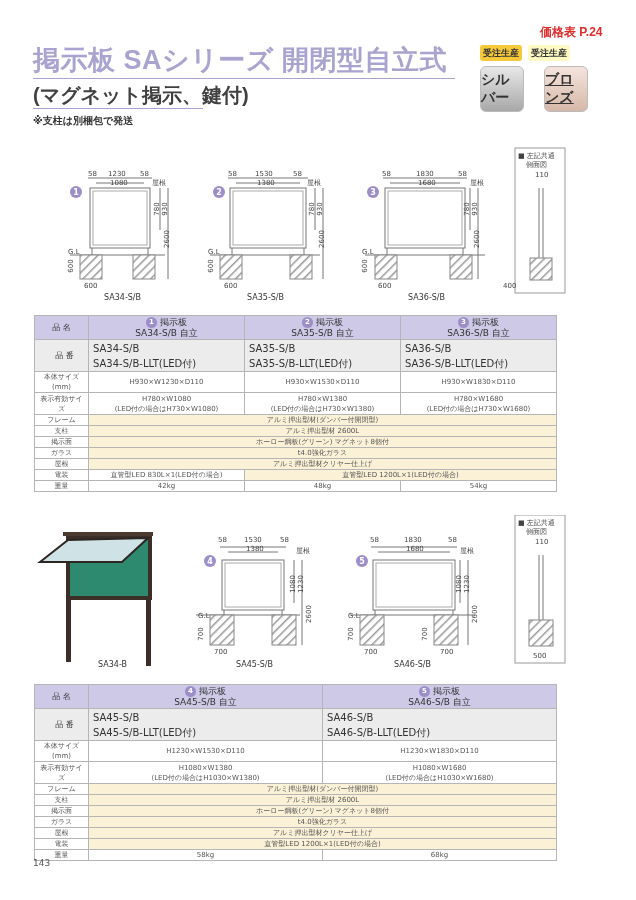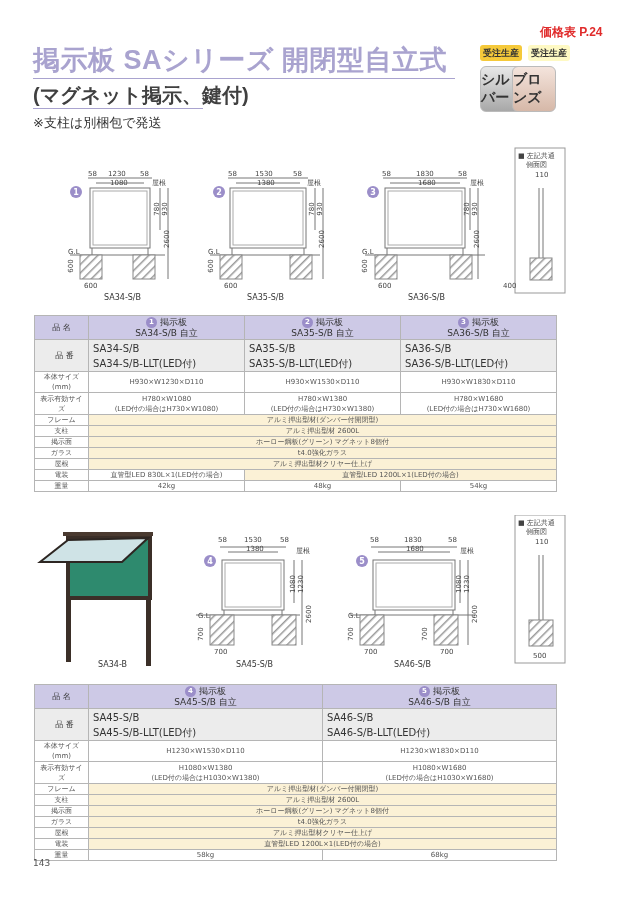--- a/index.html
+++ b/index.html
@@ -3,27 +3,27 @@
 <meta charset="utf-8">
 <style>
   * { box-sizing: border-box; margin: 0; padding: 0; }
   body { width: 636px; height: 900px; background: #fff; font-family: "DejaVu Sans", "Liberation Sans", sans-serif; color: #333; position: relative; overflow: hidden; }
   .abs { position: absolute; }
   .price-ref { left: 540px; top: 24px; font-size: 12px; color: #e02b2b; font-weight: bold; font-family: "Liberation Sans", sans-serif; }
   .title { left: 33px; top: 42px; font-size: 27px; font-weight: bold; color: #a9a3cf; font-family: "Liberation Sans", sans-serif; letter-spacing: 0.5px; }
   .title-line { left: 33px; top: 78px; width: 422px; height: 1px; background: #a9a3cf; }
   .subtitle { left: 33px; top: 82px; font-size: 20px; font-weight: bold; color: #404040; font-family: "Liberation Sans", sans-serif; }
   .subtitle-line { left: 33px; top: 108px; width: 170px; height: 1px; background: #a9a3cf; }
-  .note { left: 33px; top: 114px; font-size: 13px; color: #333; }
+  .note { left: 33px; top: 114px; font-size: 10px; color: #333; font-weight: bold; }
   .badge { top: 45px; height: 16px; font-size: 9px; font-weight: bold; color: #333; border-radius: 3px; display:flex; align-items:center; justify-content:center; width: 42px; }
   .badge.outdoor { left: 480px; background: #f5c93a; }
   .badge.order { left: 528px; background: #fef9c3; }
   .color-chip { top: 66px; width: 44px; height: 46px; border-radius: 6px; font-size: 14px; font-weight: bold; display:flex; align-items:center; justify-content:center; color:#333; border: 1px solid #bbb; }
   .color-chip.silver { left: 480px; background: linear-gradient(180deg, #e8e8e8, #a8a8a8); }
-  .color-chip.bronze { left: 512px; background: linear-gradient(180deg, #f4e4dc, #d6b8a8); }
+  .color-chip.bronze { left: 544px; background: linear-gradient(180deg, #f4e4dc, #d6b8a8); text-decoration: underline; }
   .dim-text { font-size: 7px; color: #444; position: absolute; white-space: nowrap; }
   .circle-num { position: absolute; width: 12px; height: 12px; border-radius: 50%; background: #9b8ec9; color: #fff; font-size: 8px; font-weight: bold; display:flex; align-items:center; justify-content:center; }
   .model-label { position: absolute; font-size: 8px; color: #333; }
 
   table.spec { position: absolute; border-collapse: collapse; font-size: 7px; color: #555; table-layout: fixed; border-radius: 26px; }
   table.spec td { border: 1px solid #b5b5b5; text-align: center; padding: 0 2px; height: 11px; line-height: 10px; }
   table.spec td.lbl { background: #fff; color: #555; font-size: 7px; }
   table.spec tr.name-row td { background: #cdc9e6; height: 24px; font-size: 9px; color: #333; line-height: 11px; }
   table.spec tr.name-row td.lbl { background: #cdc9e6; font-size: 8px; }
   table.spec tr.code-row td { background: #ececec; height: 32px; text-align: left; font-size: 10px; color: #333; line-height: 15px; padding-left: 4px; }

